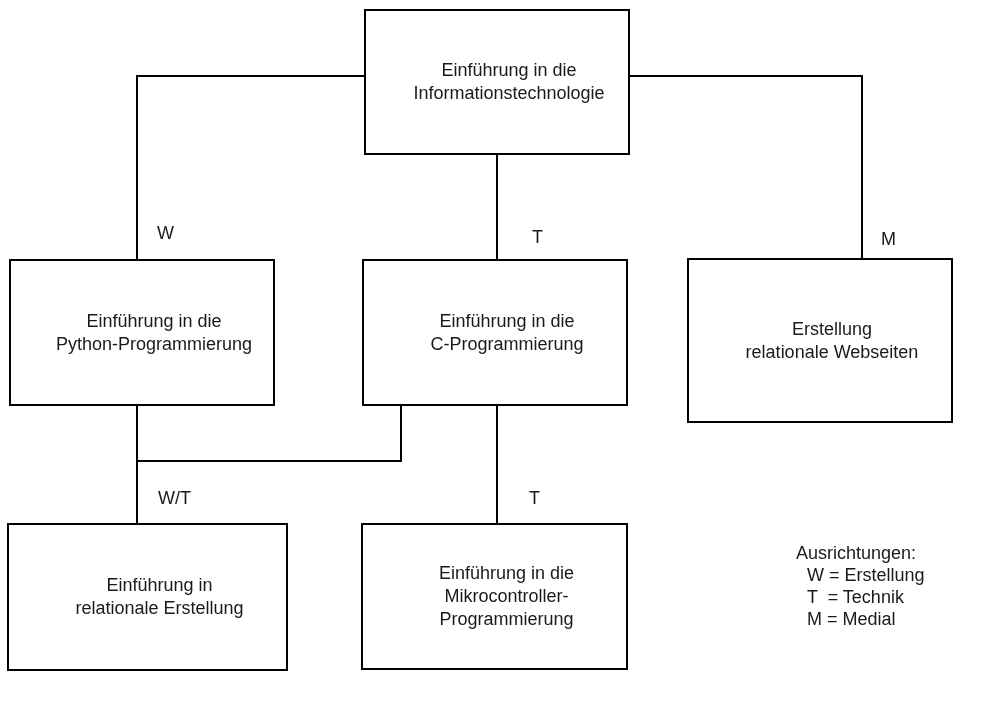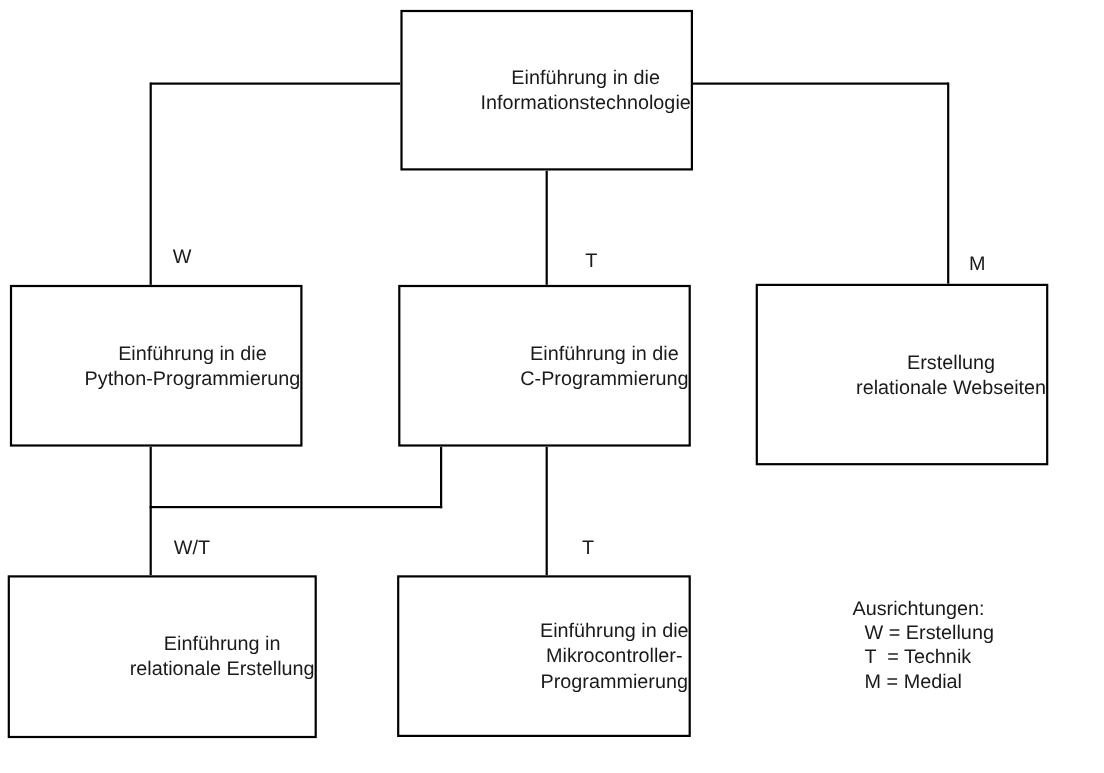--- a/index.html
+++ b/index.html
@@ -17,21 +17,21 @@
     font-family: "Liberation Sans", "DejaVu Sans", sans-serif;
     color: var(--text);
     overflow: hidden;
   }
   .node {
     position: absolute;
     border: 2px solid var(--line);
     background: var(--background);
     display: flex;
     align-items: center;
-    justify-content: flex-end;
+    justify-content: center;
     text-align: center;
     padding-left: 24px;
   }
   .node-text {
     font-size: 18px;
     line-height: 23px;
     color: var(--text);
   }
   .edge {
     position: absolute;
@@ -42,20 +42,21 @@
     font-size: 18px;
     line-height: 18px;
     color: var(--text);
     white-space: pre;
   }
   .legend {
     position: absolute;
     font-size: 18px;
     line-height: 22px;
     color: var(--text);
+    margin-left: 21px;
   }
   .legend-entry {
     white-space: pre;
     padding-left: 11px;
   }
 </style>
 </head>
 <body>
 
 <div class="canvas">

